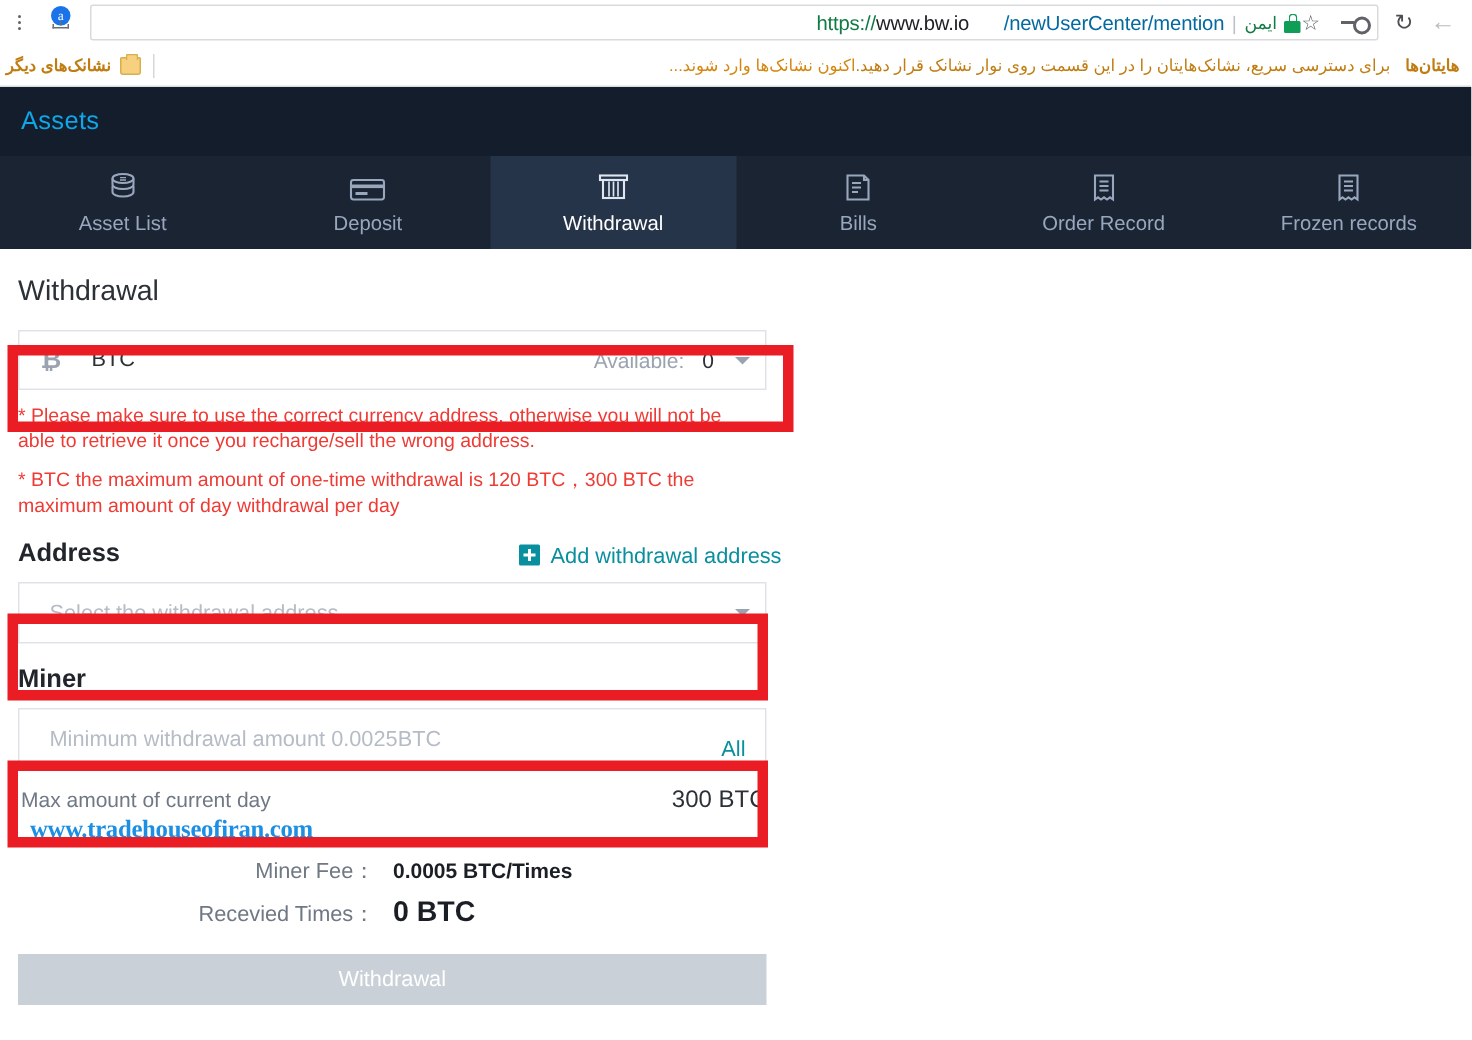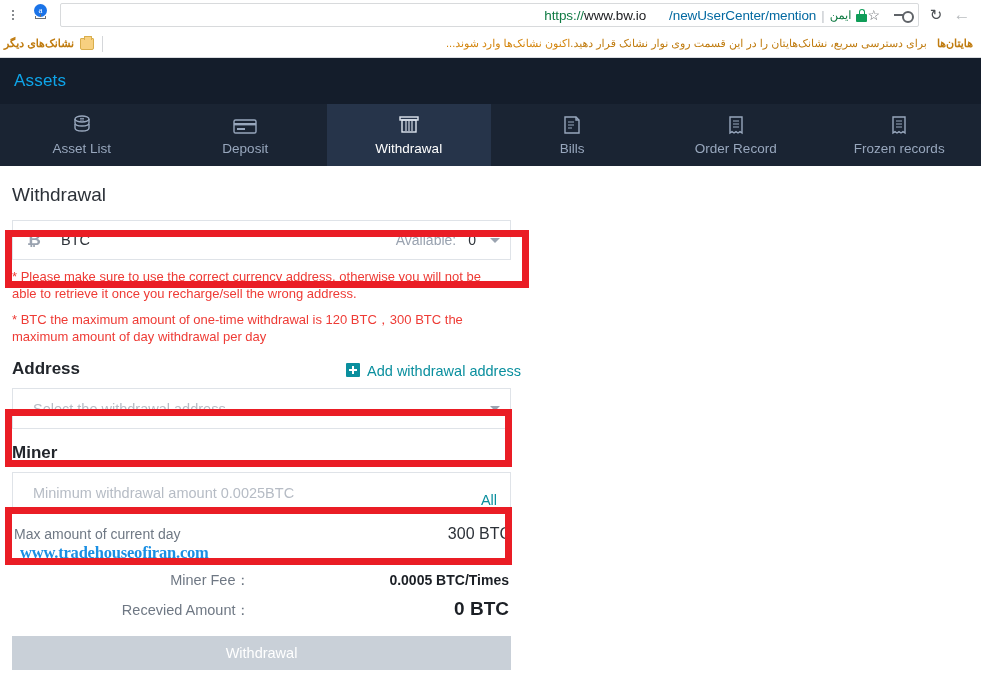--- a/index.html
+++ b/index.html
@@ -441,21 +441,20 @@
     font-size: 14.5px;
     width: 250px;
     text-align: right;
     padding-right: 12px;
   }
   .fee-row .fv {
     color: #1b1f25;
     font-size: 14px;
     font-weight: bold;
     flex: 1 1 auto;
-    text-align: right;
     padding-right: 2px;
   }
   .fee-row.big .fv { font-size: 19px; }
 
   .submit-btn {
     width: 499px;
     height: 34px;
     background: #c9d0d8;
     color: #ffffff;
     font-size: 14.5px;
@@ -651,21 +650,21 @@
     </div>
 
     <div class="watermark">www.tradehouseofiran.com</div>
 
     <div class="fee-row">
       <span class="fk">Miner Fee：</span>
       <span class="fv">0.0005 BTC/Times</span>
     </div>
 
     <div class="fee-row big">
-      <span class="fk">Recevied Amount：</span>
+      <span class="fk">Recevied Times：</span>
       <span class="fv">0 BTC</span>
     </div>
 
     <button class="submit-btn">Withdrawal</button>
   </div>
 
   <div class="annot" style="left:5px; top:46px; width:524px; height:58px;"></div>
   <div class="annot" style="left:5px; top:225px; width:507px; height:58px;"></div>
   <div class="annot" style="left:5px; top:323px; width:507px; height:58px;"></div>
 </div>

